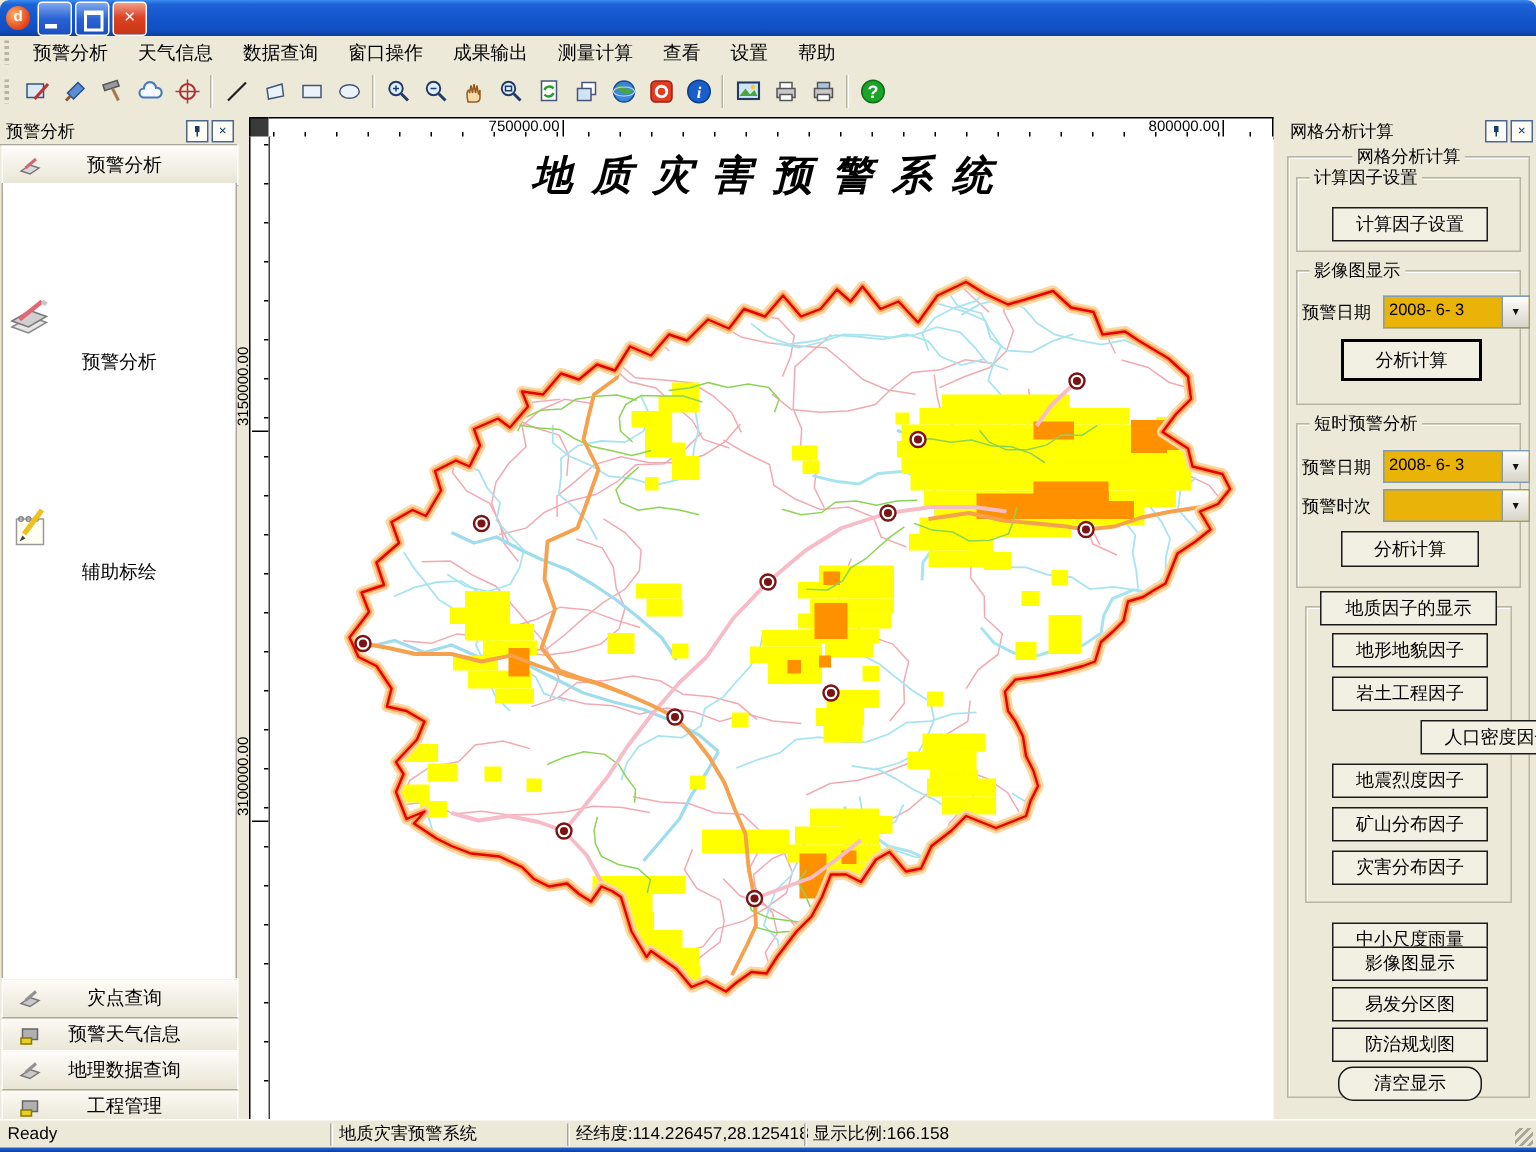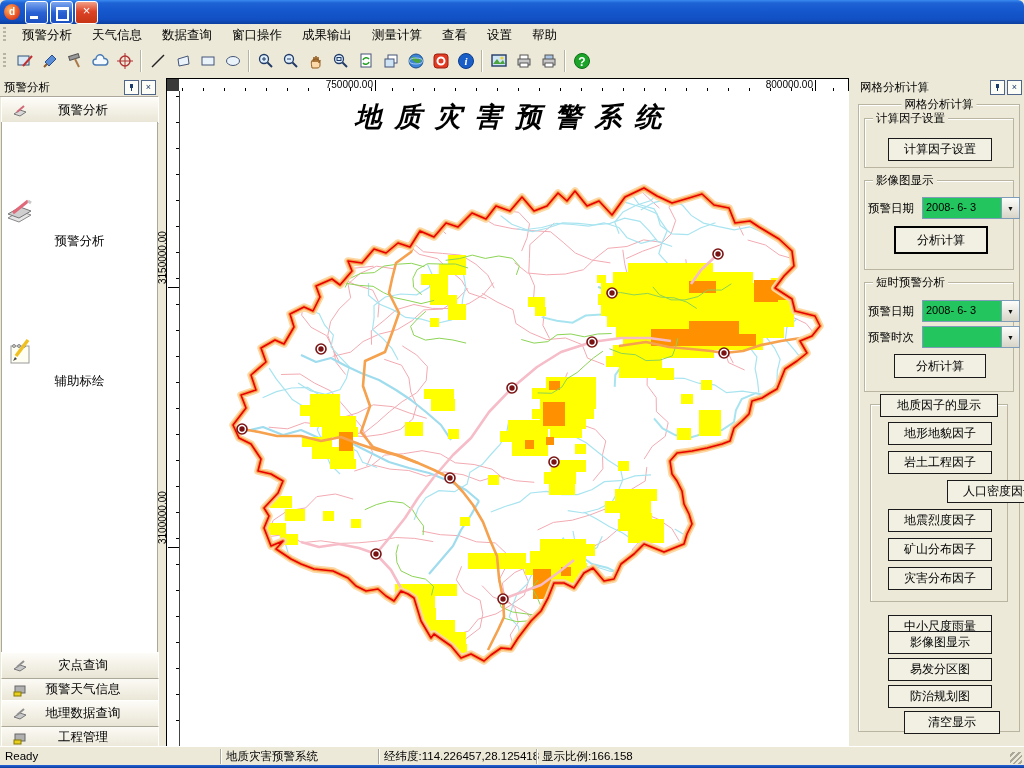--- a/index.html
+++ b/index.html
@@ -51,21 +51,21 @@
   
   .rpanel{position:absolute;left:856px;top:2px;width:168px;height:668px;}
   .rbody{position:absolute;left:0;top:18px;width:168px;height:650px;background:#ECE9D8;}
   .group{position:absolute;border:1px solid #b9b5a0;box-shadow:1px 1px 0 #fff inset;}
   .group>.glabel{position:absolute;top:-8px;left:8px;background:#ECE9D8;font-size:11.5px;padding:0 3px;}
   .group>.glabel.center{left:50%;transform:translateX(-50%);}
   .btn{position:absolute;background:#f2f0e3;border:1px solid #1a1a1a;font-size:12px;
     display:flex;align-items:center;justify-content:center;color:#000;}
   .btn.default{border:2px solid #000;}
   .flabel{position:absolute;font-size:11.5px;}
-  .combo{position:absolute;height:20px;background:#22c55e;border:1px solid #7f9db9;display:flex;}
+  .combo{position:absolute;height:20px;background:#eab308;border:1px solid #7f9db9;display:flex;}
   .combo .cval{flex:1;font-size:11px;line-height:18px;padding-left:3px;white-space:nowrap;overflow:hidden;}
   .combo .cdrop{width:17px;background:linear-gradient(180deg,#fdfdfb,#d8d4c8);border-left:1px solid #7f9db9;
     font-size:7px;color:#111;display:flex;align-items:center;justify-content:center;}
 
   
   .mapzone{position:absolute;left:166px;top:2px;width:684px;height:668px;}
   .rcorner{position:absolute;left:0;top:0;width:13px;height:13px;background:#3a3a3a;border:1px solid #000;}
   .rulerx{position:absolute;left:13px;top:0;width:669px;height:13px;background:#fff;border:1px solid #000;border-left:none;}
   .rulery{position:absolute;left:0;top:13px;width:13px;height:655px;background:#fff;border:1px solid #000;border-top:none;}
   .tickx{position:absolute;bottom:0;width:1px;background:#000;}
@@ -741,21 +741,21 @@
         <div class="btn" style="left:32px;top:355px;width:102px;height:21px;">岩土工程因子</div>
         <div class="btn" style="left:46px;top:384px;width:102px;height:21px;margin-left:45px;">人口密度因子</div>
         <div class="btn" style="left:32px;top:413px;width:102px;height:21px;">地震烈度因子</div>
         <div class="btn" style="left:32px;top:442px;width:102px;height:21px;">矿山分布因子</div>
         <div class="btn" style="left:32px;top:471px;width:102px;height:21px;">灾害分布因子</div>
 
         <div class="btn" style="left:32px;top:508px;width:102px;height:21px;margin-top:11px;">中小尺度雨量</div>
         <div class="btn" style="left:32px;top:535px;width:102px;height:21px;">影像图显示</div>
         <div class="btn" style="left:32px;top:562px;width:102px;height:21px;">易发分区图</div>
         <div class="btn" style="left:32px;top:589px;width:102px;height:21px;">防治规划图</div>
-        <div class="btn" style="left:48px;top:615px;width:94px;height:21px;">清空显示</div>
+        <div class="btn" style="left:36px;top:615px;width:94px;height:21px;border-radius:10px;">清空显示</div>
       </div>
     </div>
   </div>
 
   <div class="statusbar">
     <span class="spanel" style="left:5px;">Ready</span>
     <span class="ssep" style="left:220px;"></span>
     <span class="spanel" style="left:226px;">地质灾害预警系统</span>
     <span class="ssep" style="left:378px;"></span>
     <span class="spanel" style="left:384px;">经纬度:114.226457,28.125418</span>

